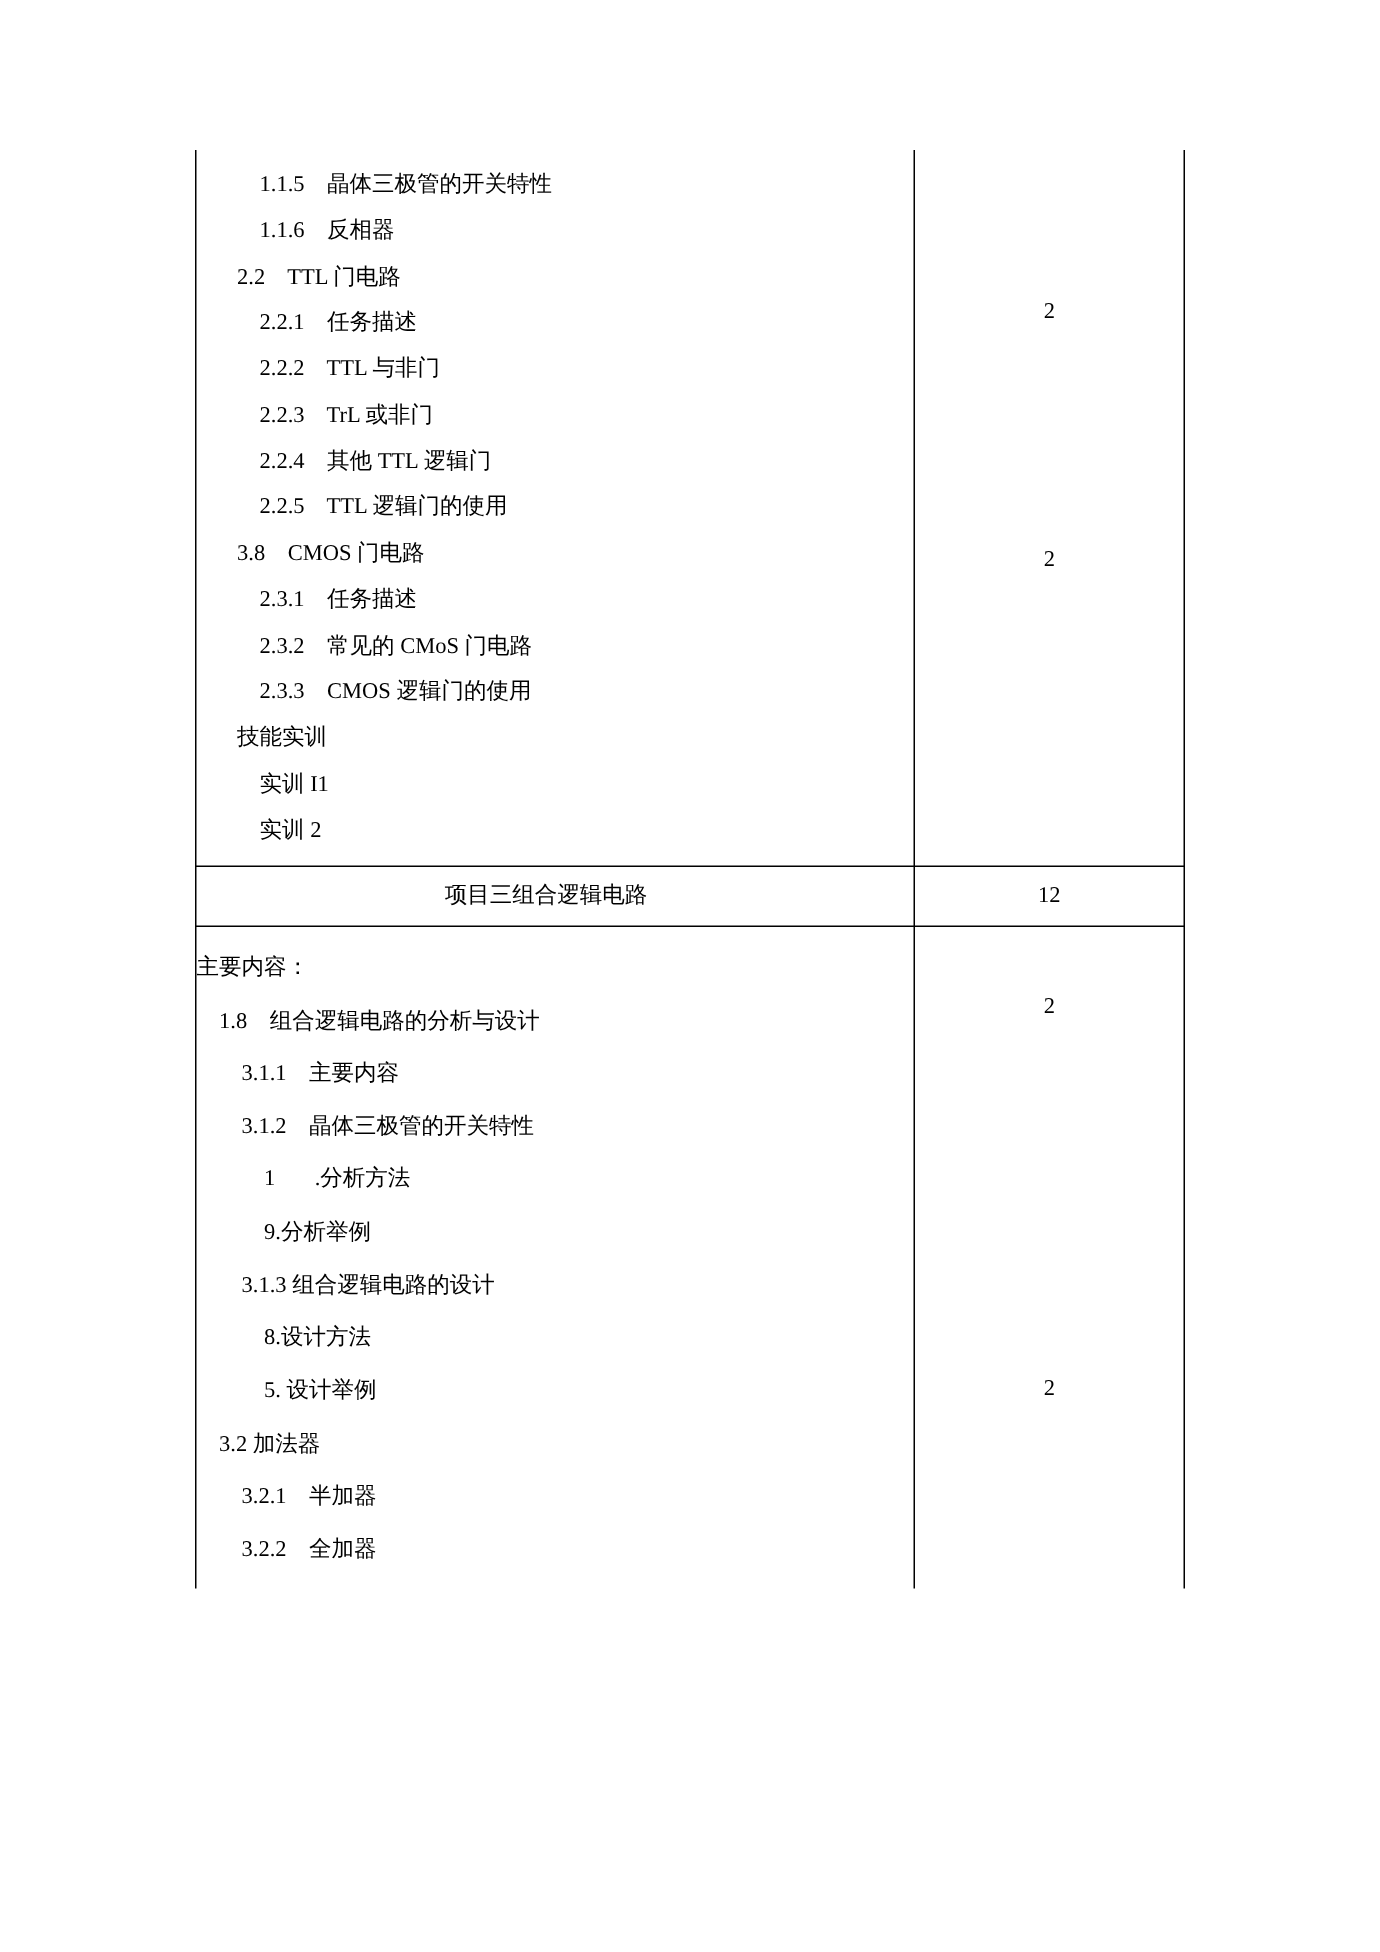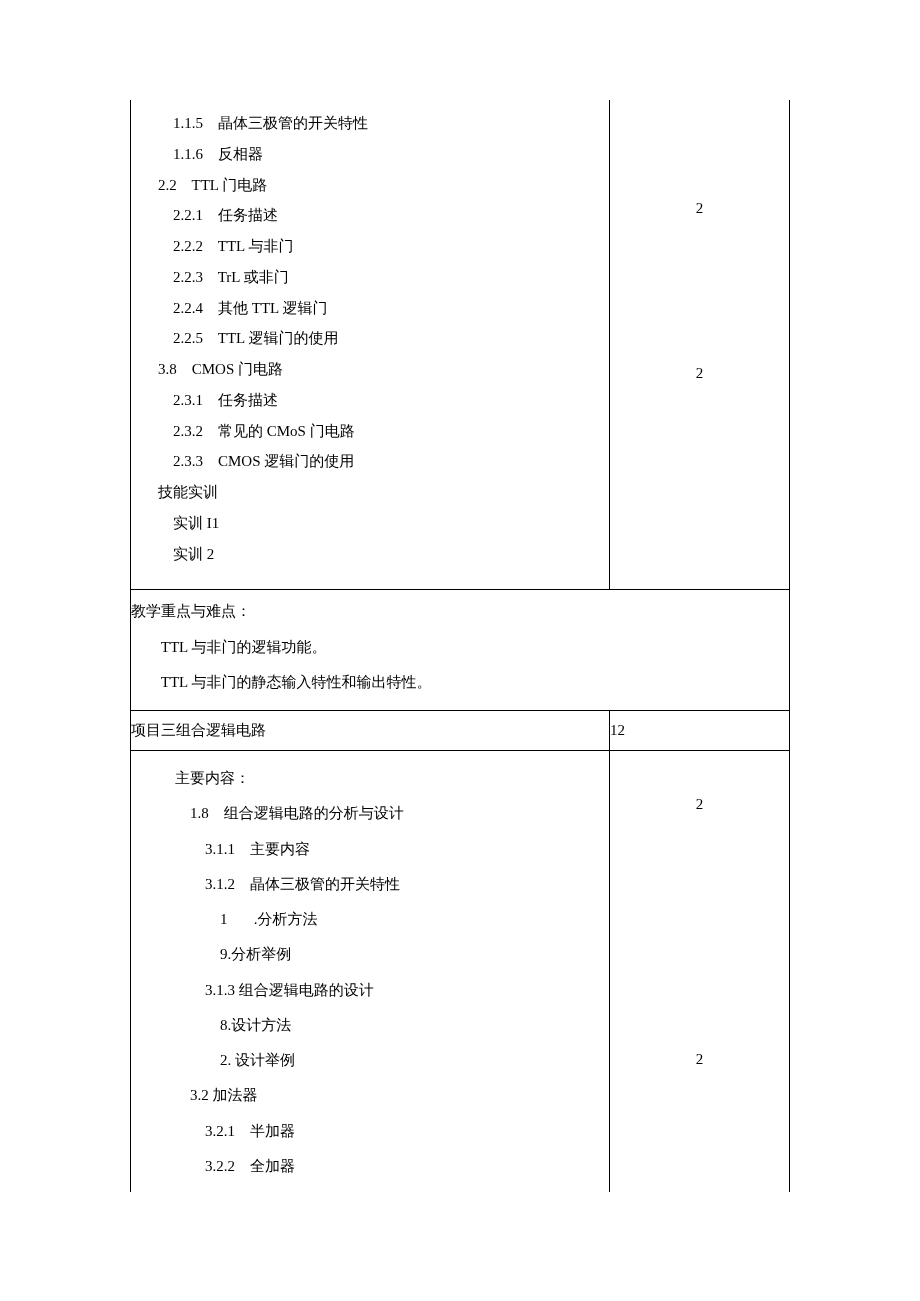--- a/index.html
+++ b/index.html
@@ -18,21 +18,21 @@
     table {
       border-collapse: collapse;
       width: 100%;
     }
     td {
       border: 1px solid #000;
       vertical-align: top;
       padding: 0;
     }
     .content-cell {
-      padding: 8px 12px 20px 12px;
+      padding: 8px 12px 8px 12px;
     }
     .hours-cell {
       width: 180px;
       text-align: center;
       vertical-align: top;
       position: relative;
     }
     .line {
       line-height: 2.05;
       white-space: pre;
@@ -45,31 +45,32 @@
     }
     .keypoints-cell {
       padding: 4px 12px 10px 0px;
     }
     .keypoints-cell .line {
       line-height: 2.35;
     }
     .section-header-left {
       padding: 6px 12px 6px 0px;
       line-height: 1.8;
+      text-align: center;
     }
     .section-header-right {
+      text-align: center;
       vertical-align: middle;
       padding: 6px 0;
     }
     .main-content-cell {
       padding: 10px 12px 8px 0px;
     }
     .main-content-cell .line {
       line-height: 2.35;
-      margin-left: 44px;
     }
     .cut-top {
       border-top: none;
     }
     .cut-bottom {
       border-bottom: none;
     }
   </style>
 </head>
 <body>
@@ -93,41 +94,34 @@
       <div class="line">    技能实训</div>
       <div class="line">        实训 I1</div>
       <div class="line">        实训 2</div>
     </td>
     <td class="hours-cell cut-top">
       <div class="hours-block" style="top:100px">2</div>
       <div class="hours-block" style="top:265px">2</div>
     </td>
   </tr>
   <tr>
-    <td colspan="2" class="keypoints-cell">
-      <div class="line">教学重点与难点：</div>
-      <div class="line">        TTL 与非门的逻辑功能。</div>
-      <div class="line">        TTL 与非门的静态输入特性和输出特性。</div>
-    </td>
-  </tr>
-  <tr>
     <td class="section-header-left">项目三组合逻辑电路</td>
     <td class="section-header-right">12</td>
   </tr>
   <tr>
     <td class="main-content-cell cut-bottom">
       <div class="line">主要内容：</div>
       <div class="line">    1.8    组合逻辑电路的分析与设计</div>
       <div class="line">        3.1.1    主要内容</div>
       <div class="line">        3.1.2    晶体三极管的开关特性</div>
       <div class="line">            1       .分析方法</div>
       <div class="line">            9.分析举例</div>
       <div class="line">        3.1.3 组合逻辑电路的设计</div>
       <div class="line">            8.设计方法</div>
-      <div class="line">            2. 设计举例</div>
+      <div class="line">            5. 设计举例</div>
       <div class="line">    3.2 加法器</div>
       <div class="line">        3.2.1    半加器</div>
       <div class="line">        3.2.2    全加器</div>
     </td>
     <td class="hours-cell cut-bottom">
       <div class="hours-block" style="top:45px">2</div>
       <div class="hours-block" style="top:300px">2</div>
     </td>
   </tr>
 </tbody>

